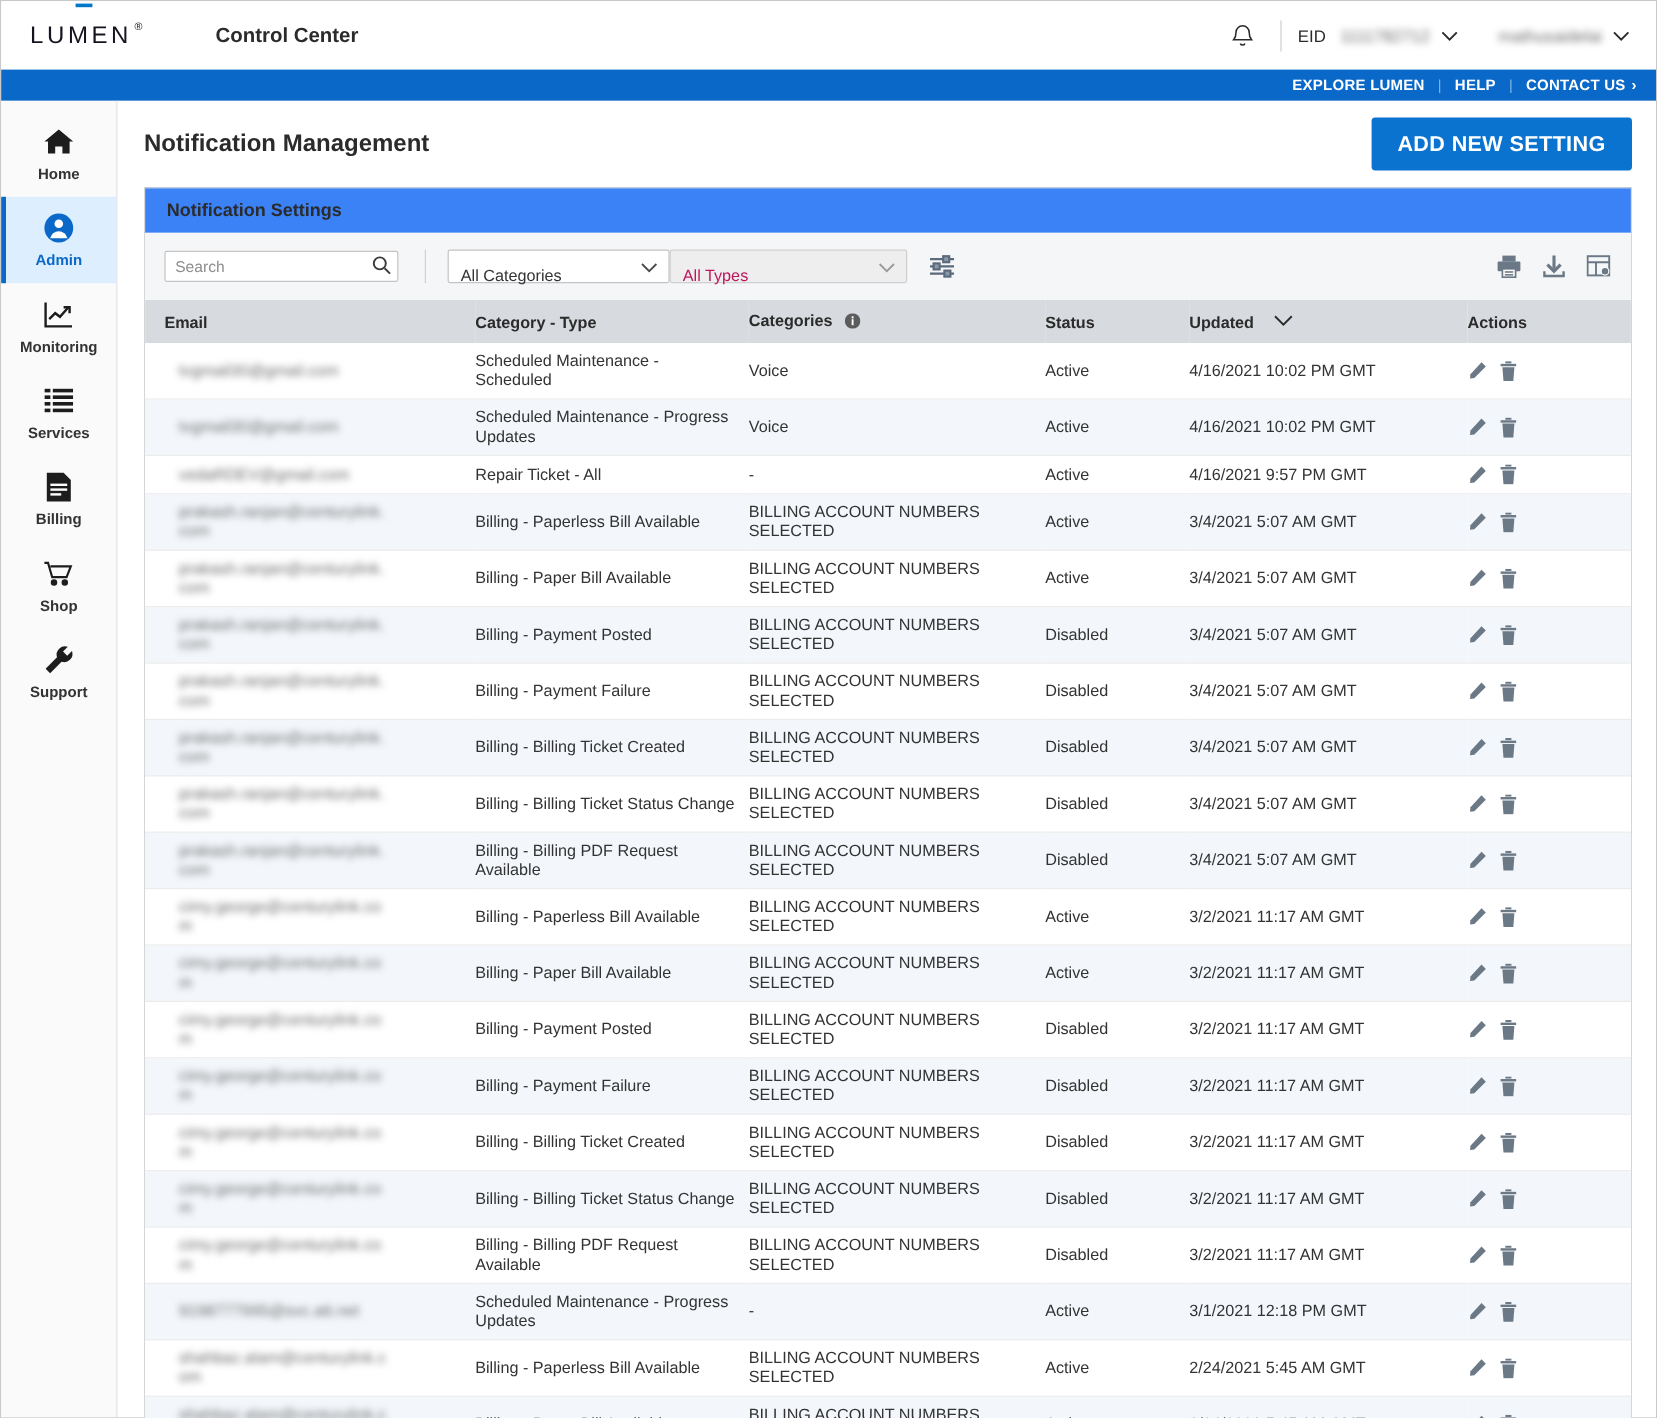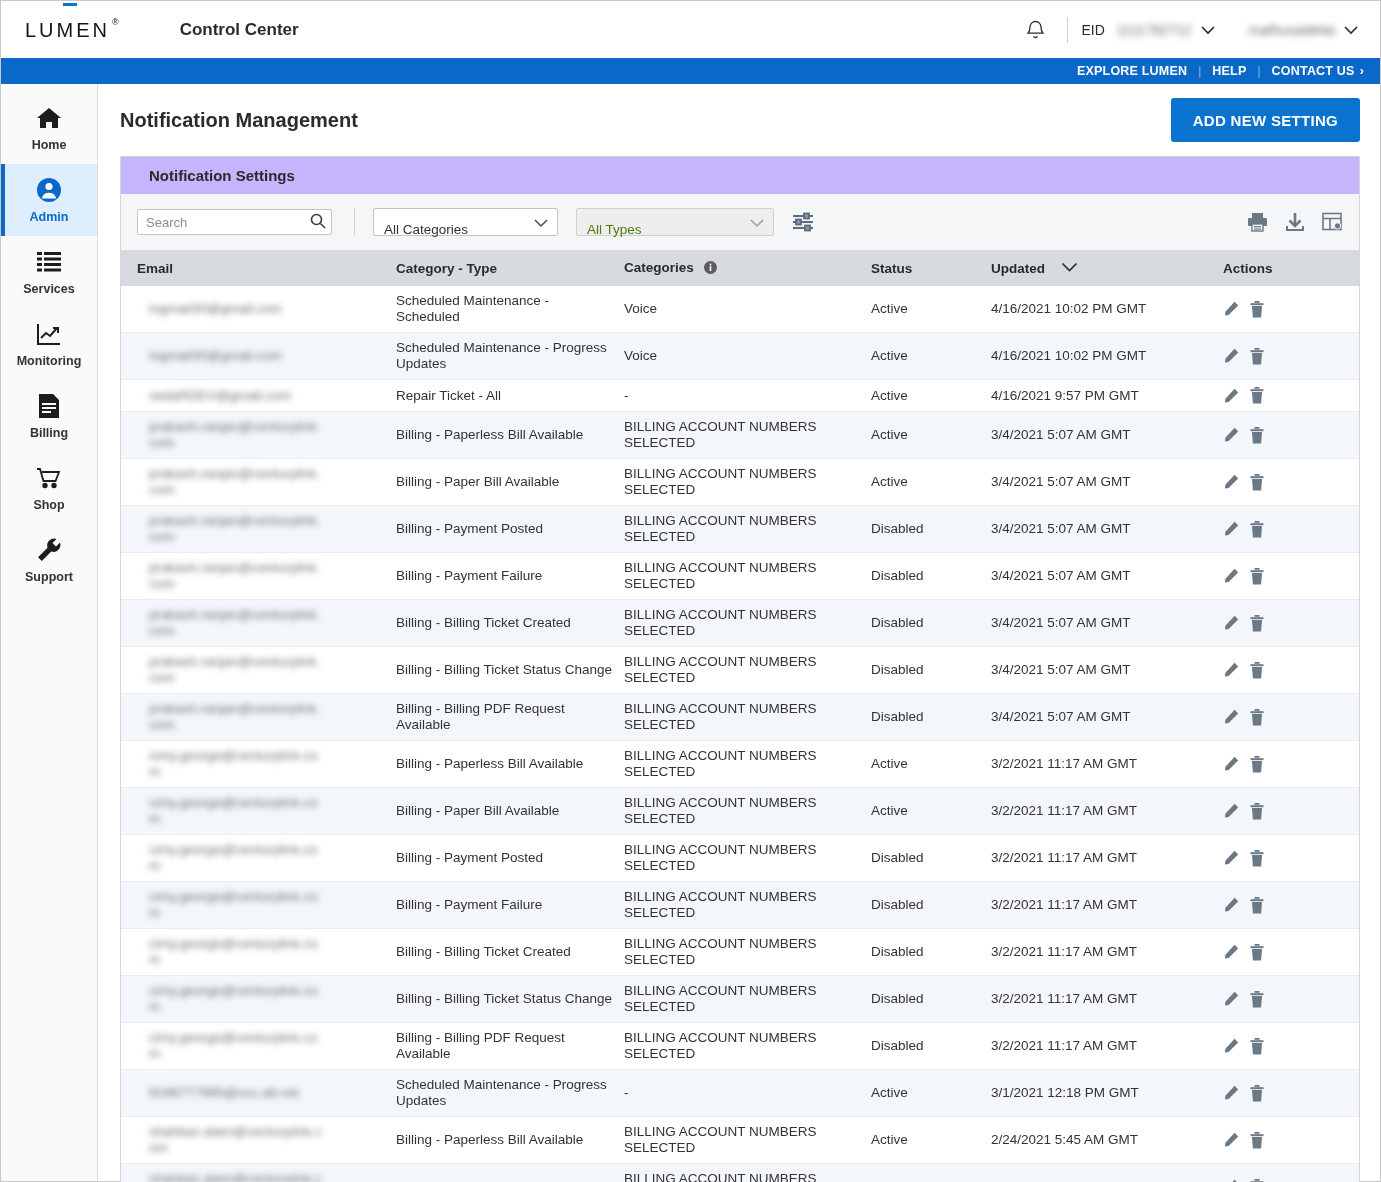--- a/index.html
+++ b/index.html
@@ -45,37 +45,37 @@
   .nav-item.active { background:#ddeeff; }
   .nav-item.active .lbl { color:#0a69c8; }
   .nav-item.active:before { content:""; position:absolute; left:0; top:0; bottom:0; width:4px; background:#0a69c8; }
   .nav-icon { width:26px; height:26px; display:flex; align-items:center; justify-content:center; }
 
   
   .main { flex:1 1 auto; background:#fff; padding:0 20px 0 22px; min-width:0; }
   .page-head { display:flex; align-items:center; height:72px; }
   .page-title { font-size:20px; font-weight:bold; color:#2b2b2b; }
   .btn-primary { margin-left:auto; background:#0a72cf; color:#fff; border:none; border-radius:3px;
-    font-size:15px; font-weight:bold; letter-spacing:.3px; padding:0 22px; height:44px; cursor:pointer;
+    font-size:18px; font-weight:bold; letter-spacing:.3px; padding:0 22px; height:44px; cursor:pointer;
     font-family:"Liberation Sans", sans-serif; }
 
   .panel { border:1px solid #d6d6d6; border-top:none; }
-  .panel-head { height:38px; background:#c4b5fd; display:flex; align-items:center; padding:0 28px;
+  .panel-head { height:38px; background:#3b82f6; display:flex; align-items:center; padding:0 18px;
     font-size:15px; font-weight:bold; color:#2b2b2b; border:1px solid #d6d6d6; border-bottom:none;}
   .toolbar { height:56px; background:#f5f6f7; display:flex; align-items:center; padding:0 16px 0 8px; }
   .search-box { position:relative; width:195px; margin-left:8px; }
   .search-box input { width:100%; height:26px; border:1px solid #c4c4c4; border-radius:2px; padding:0 26px 0 8px;
     font-size:13px; color:#333; font-family:"Liberation Sans", sans-serif; background:#fff; }
   .search-box input::placeholder { color:#8d8d8d; }
   .search-ic { position:absolute; right:6px; top:4px; }
   .tb-div { width:1px; height:28px; background:#d2d2d2; margin:0 18px 0 22px; }
   .sel { position:relative; height:28px; border:1px solid #c4c4c4; background:#fff; border-radius:2px;
     display:flex; align-items:center; padding:15px 30px 0 10px; font-size:13.5px; color:#333; }
   .sel.w1 { width:185px; }
-  .sel.w2 { width:198px; margin-left:18px; background:#eeeeee; color:#4d7c0f; border-color:#cfcfcf;align-items:center; }
+  .sel.w2 { width:198px; background:#eeeeee; color:#be185d; border-color:#cfcfcf;align-items:center; }
   .sel .cv { position:absolute; right:9px; top:7px; }
   .filter-ic { margin-left:18px; display:flex; align-items:center; }
   .tb-right { margin-left:auto; display:flex; align-items:center; gap:17px; }
 
   table { width:100%; border-collapse:collapse; table-layout:fixed; }
   thead th { background:#d7dade; height:36px; font-size:13.5px; font-weight:bold; color:#2b2b2b;
     text-align:left; padding:0 8px 0 0; vertical-align:middle; }
   thead th.c-email  { width:275px; padding-left:16px; }
   thead th.c-cat    { width:228px; }
   thead th.c-sel    { width:247px; }
@@ -162,43 +162,43 @@
               <circle cx="13" cy="9.5" r="3.6" fill="#fff"></circle>
               <path d="M5.8 21.5a7.4 7.4 0 0 1 14.4 0z" fill="#fff"></path>
             </svg>
         </span>
         <span class="lbl">Admin</span>
       </div>
 
 
       <div class="nav-item">
         <span class="nav-icon">
+          <svg width="26" height="24" viewBox="0 0 26 24" fill="none" stroke="#1d1d1d" stroke-width="2">
+              <path d="M2 2v20h22" stroke-width="2"></path>
+              <path d="M5 16l5-5 4 3 7-8"></path>
+              <path d="M17 6h5v5" fill="none"></path>
+            </svg>
+        </span>
+        <span class="lbl">Monitoring</span>
+      </div>
+
+      <div class="nav-item">
+        <span class="nav-icon">
           <svg width="24" height="22" viewBox="0 0 24 22" fill="#1d1d1d">
               <rect x="0" y="1" width="5" height="3"></rect>
               <rect x="7" y="1" width="17" height="3"></rect>
               <rect x="0" y="6.5" width="5" height="3"></rect>
               <rect x="7" y="6.5" width="17" height="3"></rect>
               <rect x="0" y="12" width="5" height="3"></rect>
               <rect x="7" y="12" width="17" height="3"></rect>
               <rect x="0" y="17.5" width="5" height="3"></rect>
               <rect x="7" y="17.5" width="17" height="3"></rect>
             </svg>
         </span>
         <span class="lbl">Services</span>
-      </div>
-
-      <div class="nav-item">
-        <span class="nav-icon">
-          <svg width="26" height="24" viewBox="0 0 26 24" fill="none" stroke="#1d1d1d" stroke-width="2">
-              <path d="M2 2v20h22" stroke-width="2"></path>
-              <path d="M5 16l5-5 4 3 7-8"></path>
-              <path d="M17 6h5v5" fill="none"></path>
-            </svg>
-        </span>
-        <span class="lbl">Monitoring</span>
       </div>
 
       <div class="nav-item">
         <span class="nav-icon">
           <svg width="22" height="26" viewBox="0 0 22 26" fill="#1d1d1d">
               <path d="M1 1h14l6 6v18H1z"></path>
               <rect x="4" y="10" width="14" height="2" fill="#fff"></rect>
               <rect x="4" y="14" width="14" height="2" fill="#fff"></rect>
               <rect x="4" y="18" width="9" height="2" fill="#fff"></rect>
             </svg>

